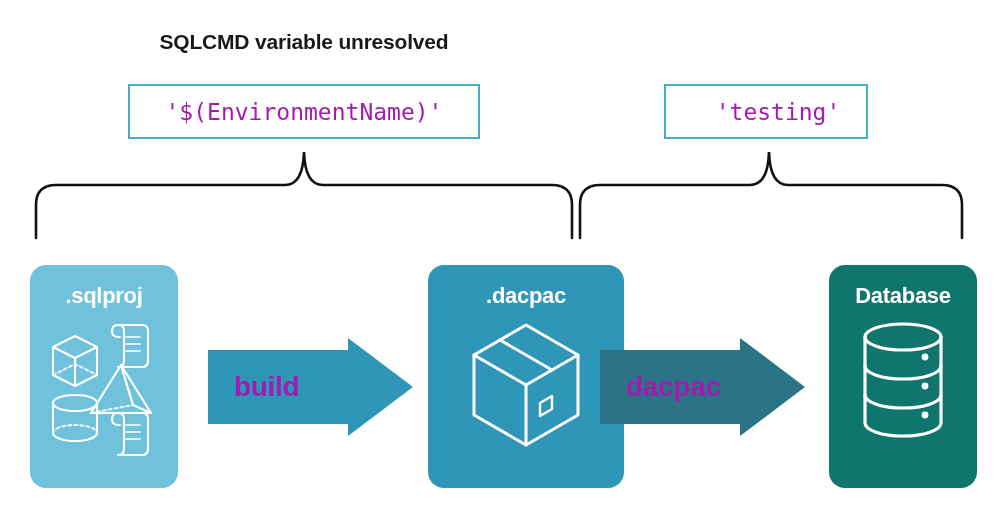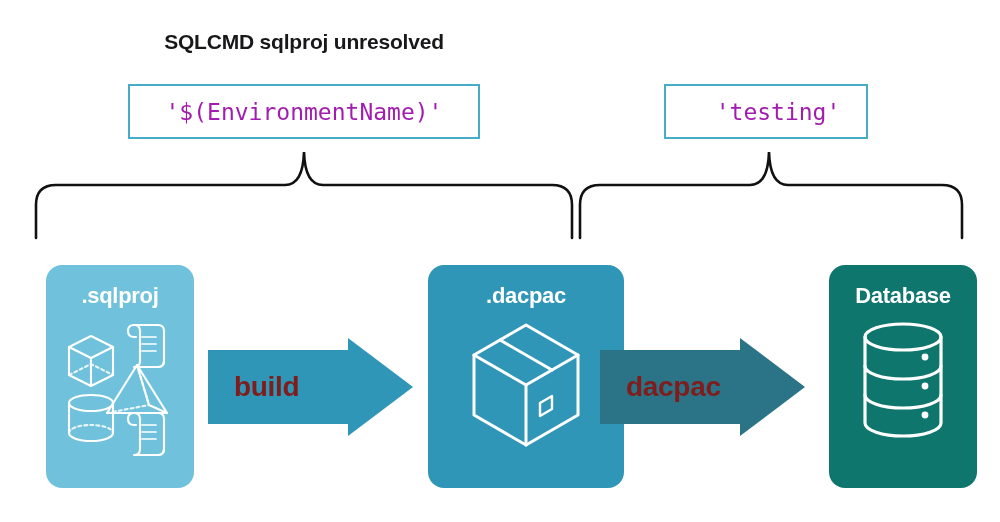--- a/index.html
+++ b/index.html
@@ -108,21 +108,21 @@
   .panel .panel-art {
     position: absolute;
     left: 0;
     right: 0;
     top: 52px;
     display: flex;
     align-items: flex-start;
     justify-content: center;
   }
 
-  #panel-sqlproj  { left: 46px;  background: #70C2DC; }
+  #panel-sqlproj  { left: 30px;  background: #70C2DC; }
   #panel-dacpac   { left: 428px; background: #2F96B8; padding-left: 48px; }
   #panel-database { left: 829px; background: #0f766e; }
 
   
   .arrow {
     position: absolute;
     top: 338px;
     width: 205px;
     height: 98px;
   }
@@ -132,35 +132,35 @@
   .arrow-label {
     position: absolute;
     top: 0;
     left: 0;
     width: 100%;
     height: 100%;
     display: flex;
     align-items: center;
     padding-left: 26px;
     box-sizing: border-box;
-    color: #7f1d1d;
+    color: #a21caf;
     font-family: "Liberation Sans", sans-serif;
     font-weight: bold;
     font-size: 28px;
     letter-spacing: -0.3px;
     white-space: nowrap;
     pointer-events: none;
   }
 </style>
 </head>
 <body>
 
 <div class="stage">
 
-  <div class="heading" id="heading-unresolved">SQLCMD sqlproj unresolved</div>
+  <div class="heading" id="heading-unresolved">SQLCMD variable unresolved</div>
 
 
   <div class="code-box" id="code-box-environmentname">'$(EnvironmentName)'</div>
 
   <div class="code-box" id="code-box-testing">'testing'</div>
 
   <svg class="brace-svg" viewBox="0 0 1000 522">
 
     <g fill="none" stroke="#111111" stroke-width="2.6" stroke-linecap="round">
       <path d="M36,238

